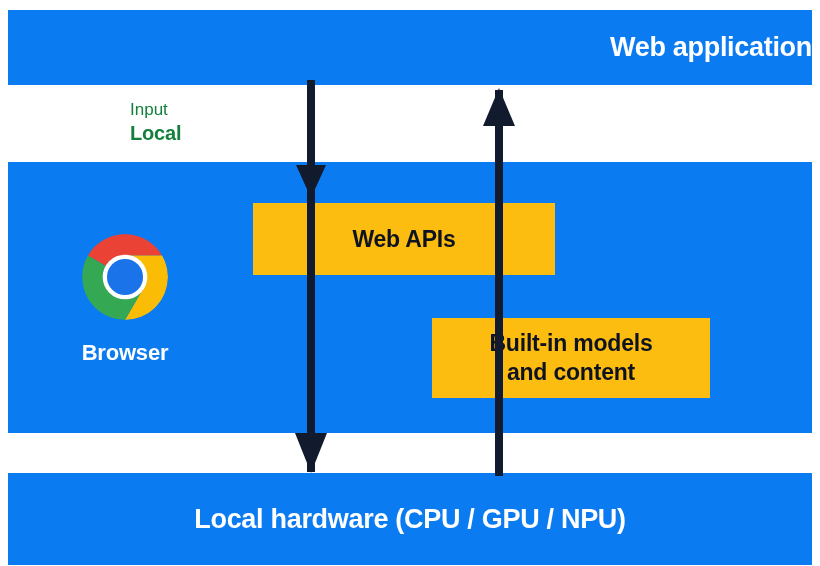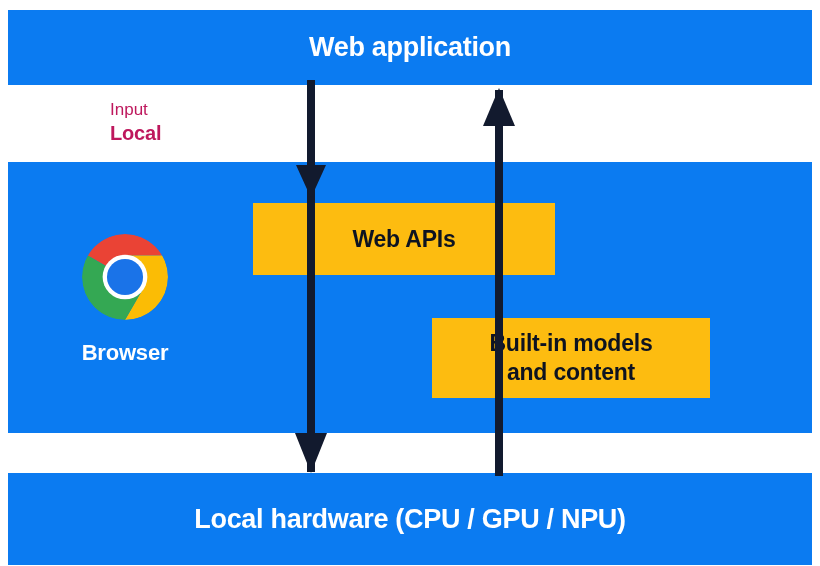--- a/index.html
+++ b/index.html
@@ -25,21 +25,21 @@
     background: #0b7bf1;
     left: 8px;
     width: 804px;
     box-sizing: border-box;
   }
   #top-band {
     top: 10px;
     height: 75px;
     display: flex;
     align-items: center;
-    justify-content: center;
+    justify-content: flex-end;
   }
   #middle-band {
     top: 162px;
     height: 271px;
   }
   #bottom-band {
     top: 473px;
     height: 92px;
     display: flex;
     align-items: center;
@@ -50,22 +50,23 @@
     color: #ffffff;
     font-size: 27px;
     font-weight: bold;
     letter-spacing: -0.3px;
     line-height: 1;
   }
 
   
   .flow-label {
     position: absolute;
-    color: #be185d;
+    color: #15803d;
     line-height: 1.18;
+    margin-left: 20px;
   }
   #flow-input {
     left: 110px;
     top: 100px;
     text-align: left;
   }
   #flow-output {
     right: 31px;
     top: 100px;
     text-align: right;

